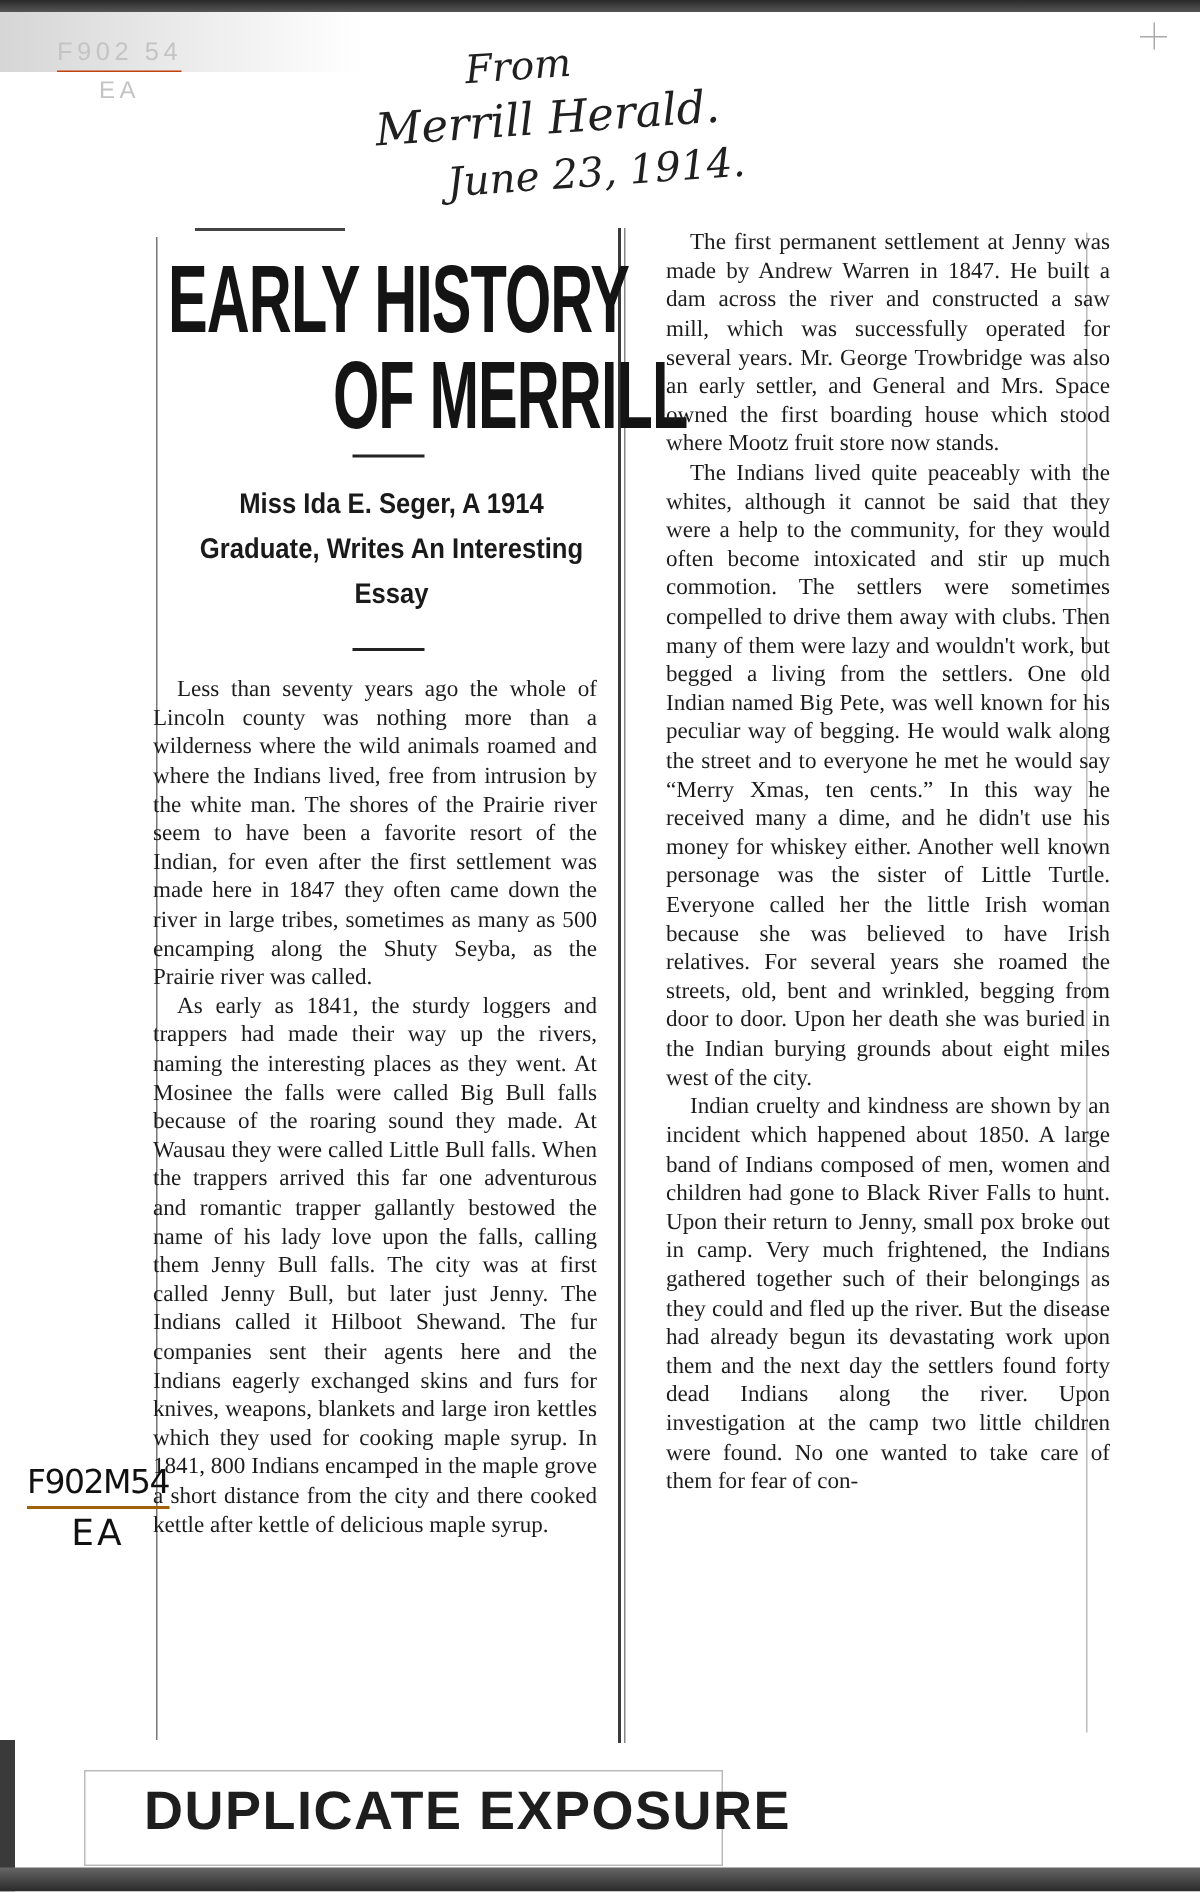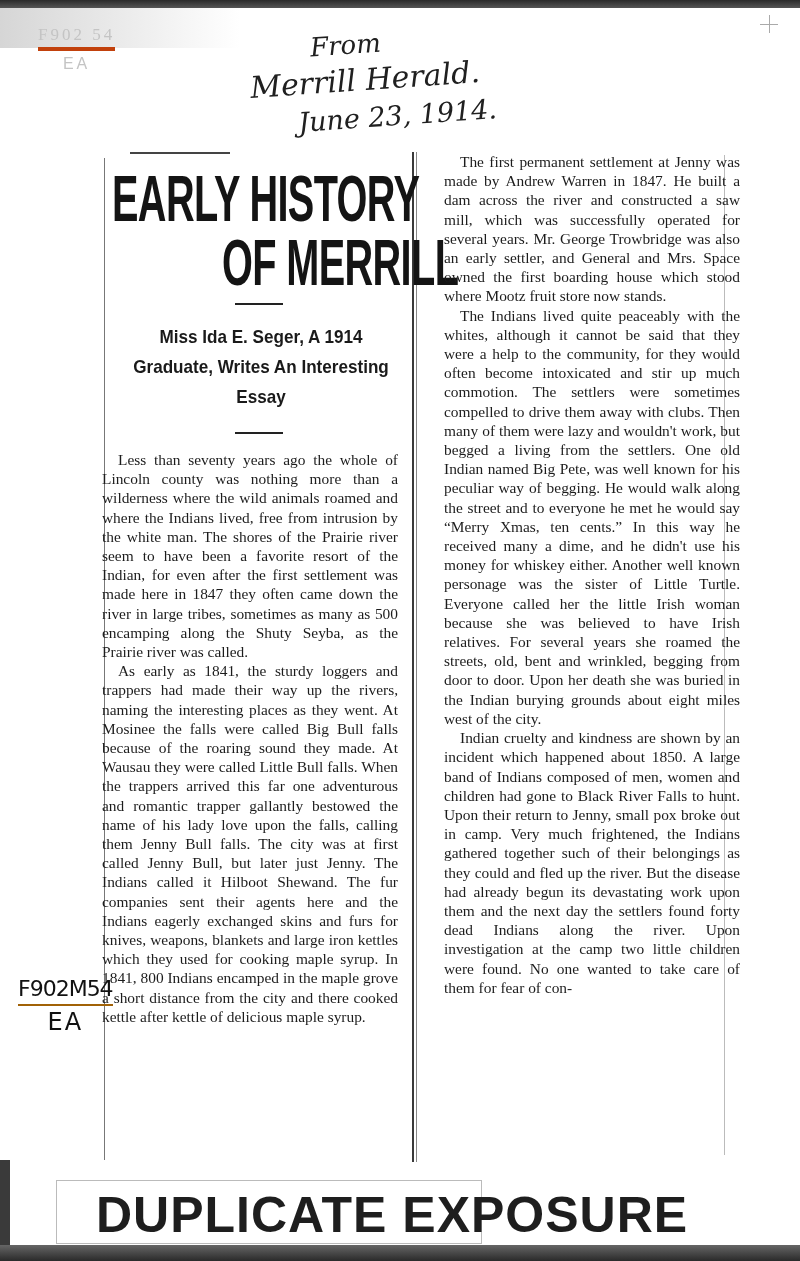--- a/index.html
+++ b/index.html
@@ -23,21 +23,21 @@
   }
   .scan-bottom {
     position: absolute; left: 0; top: 1245px; width: 800px; height: 16px;
     background: linear-gradient(#666, #2a2a2a);
   }
   .faded-stamp {
     position: absolute; left: 38px; top: 25px; color: #c4c4c4;
     font-family: "Liberation Sans", sans-serif; font-size: 17px; letter-spacing: 3px;
     text-align: center;
   }
-  .faded-stamp .line1 { border-bottom: 4px solid #c2410c; padding-bottom: 2px; font-family: Liberation Serif, serif; }
+  .faded-stamp .line1 { border-bottom: 1px solid #c2410c; padding-bottom: 2px; }
   .faded-stamp .line2 { margin-top: 4px; font-size: 16px; }
   .crosshair {
     position: absolute; left: 760px; top: 15px; width: 18px; height: 18px;
   }
   .crosshair:before, .crosshair:after {
     content: ""; position: absolute; background: #aaa;
   }
   .crosshair:before { left: 0; top: 9px; width: 18px; height: 1px; }
   .crosshair:after { left: 9px; top: 0; width: 1px; height: 18px; }
 
@@ -85,21 +85,21 @@
   }
   .call-number .cn1 { border-bottom: 2px solid #a16207; padding-bottom: 1px; letter-spacing: -1px; }
   .call-number .cn2 { margin-top: 2px; font-size: 24px; letter-spacing: 2px; }
   .exposure-border {
     position: absolute; left: 56px; top: 1180px; width: 424px; height: 62px;
     border: 1px solid #bbb;
   }
   .exposure-label {
     position: absolute; left: 96px; top: 1186px; width: 630px;
     font-family: "Liberation Sans", sans-serif; font-weight: bold;
-    font-size: 50px; color: #1e1e1e; letter-spacing: 1px; white-space: nowrap;
+    font-size: 36px; color: #1e1e1e; letter-spacing: 1px; white-space: nowrap;
   }
 </style>
 </head>
 <body>
 
 <div class="scan-top"></div>
 <div class="scan-top-fade"></div>
 <div class="scan-left"></div>
 <div class="scan-bottom"></div>
 

